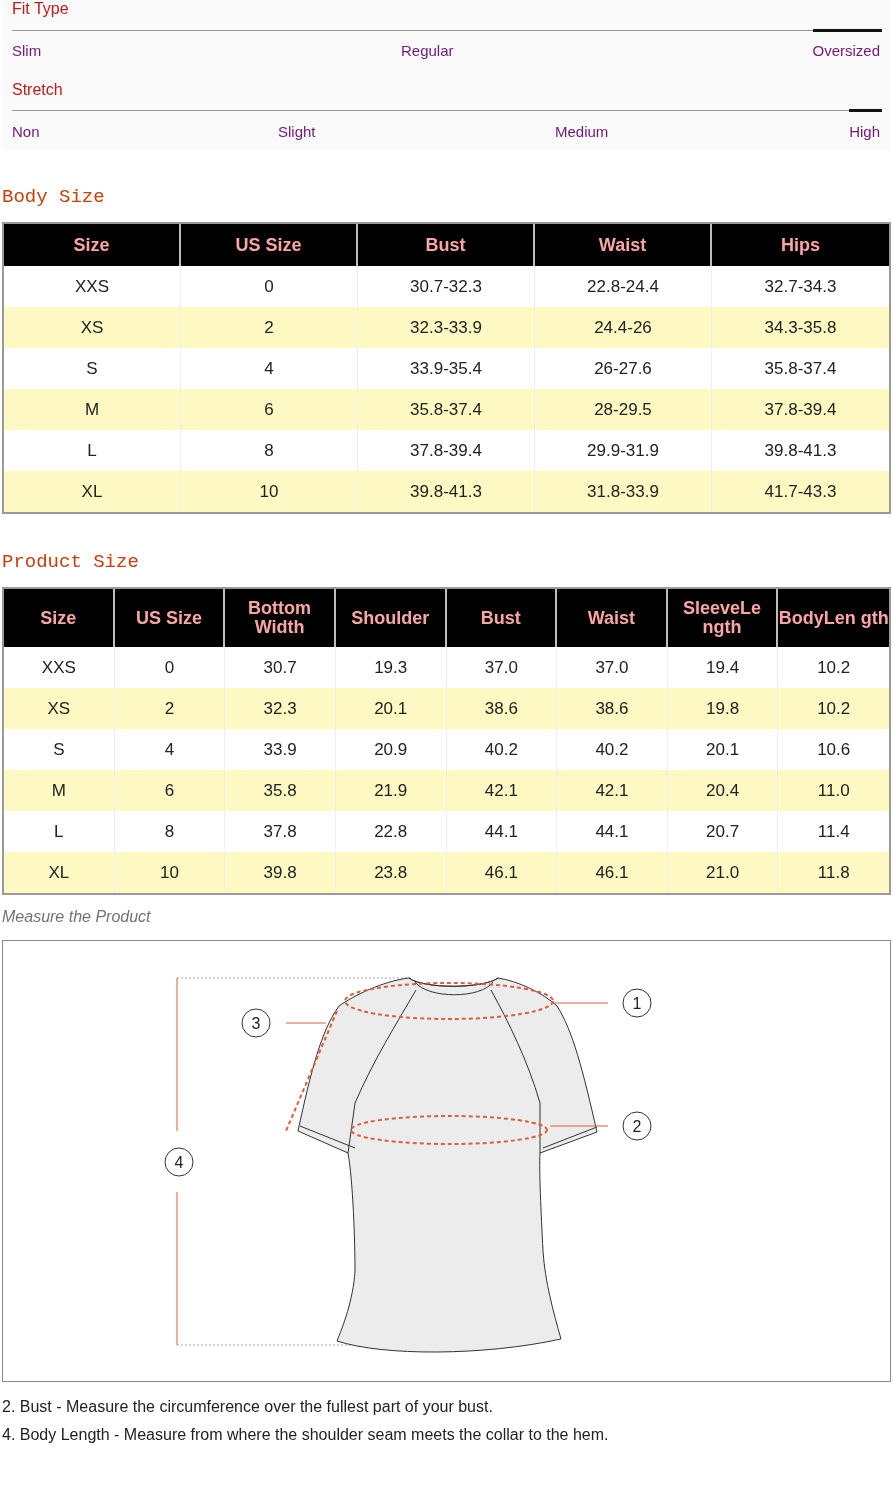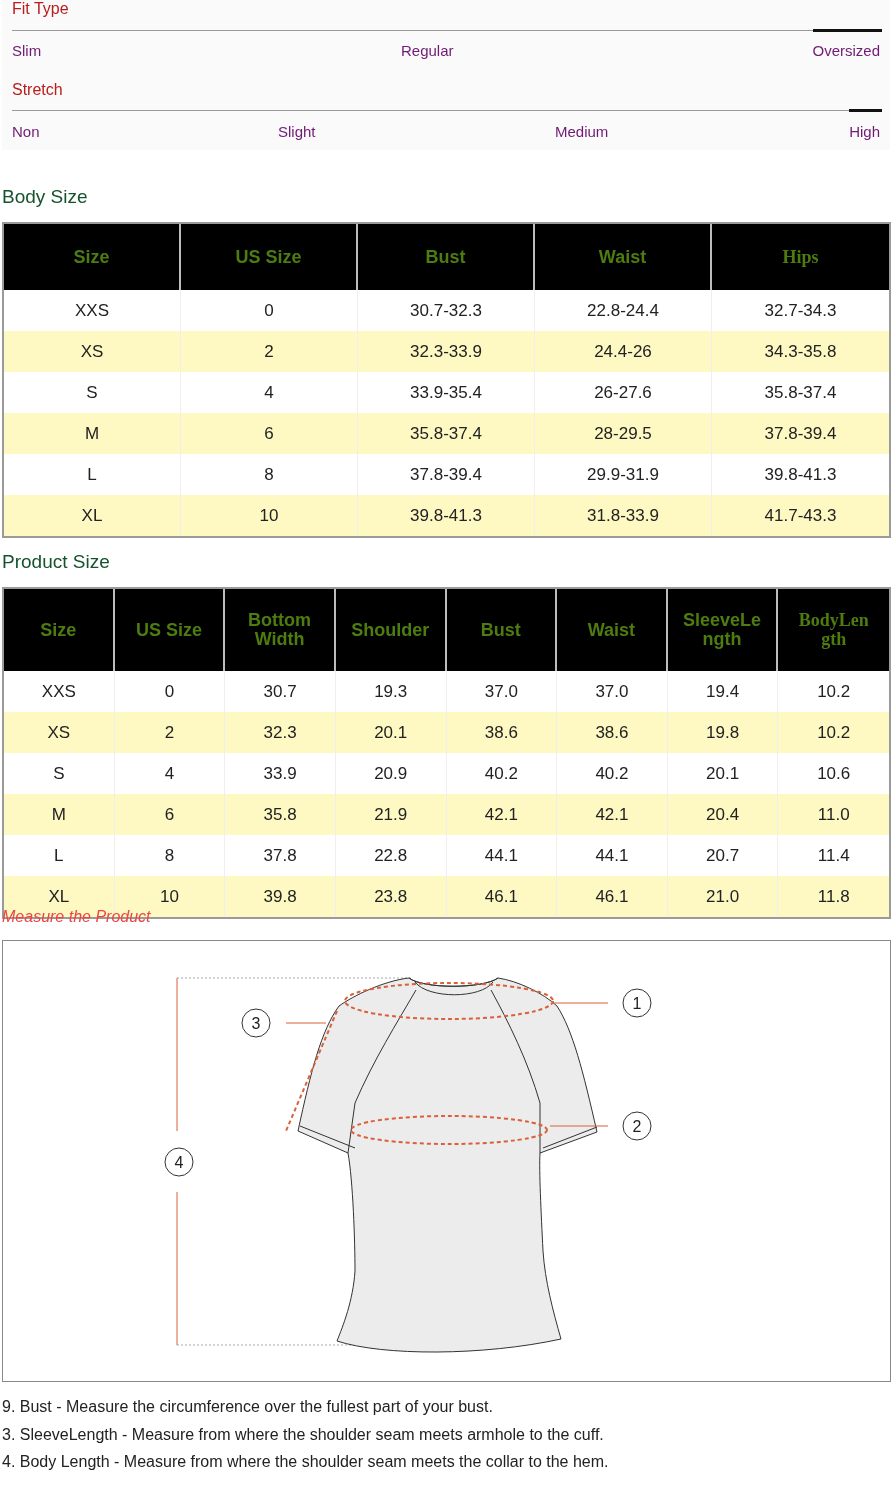--- a/index.html
+++ b/index.html
@@ -2,33 +2,33 @@
 <html><head>
 <meta charset="utf-8">
 <style>
   html, body { margin:0; padding:0; background:#ffffff; }
   body { width:893px; height:1500px; position:relative; overflow:hidden; font-family:"Liberation Sans", sans-serif; color:#222; }
   .fit-panel { position:absolute; left:2px; top:0; width:888px; height:150px; background:#fafafa; }
   .fit-title { position:absolute; left:10px; font-size:16px; color:#b91c1c; font-weight:300; }
   .fit-track { position:absolute; left:10px; width:870px; height:1px; background:#9a9a9a; }
   .fit-marker { position:absolute; height:3px; background:#111; }
   .fit-label { position:absolute; font-size:15px; color:#701a75; }
-  .section-title { position:absolute; left:2px; font-size:19px; color:#14532d; font-weight:normal; }
+  .section-title { position:absolute; left:2px; font-size:19px; color:#c2410c; font-weight:normal;font-family:Liberation Mono, monospace; }
   table.size-table { position:absolute; left:2px; border-collapse:separate; border-spacing:0; border:2px solid #9a9a9a; width:889px; table-layout:fixed; }
-  .size-table th { background:#000; color:#4d7c0f; font-weight:bold; font-size:18px; border-right:2px solid #bdbdbd; padding:12px; line-height:19px; }
-  .size-table th:last-child { border-right:none;font-family:Liberation Serif, serif; }
+  .size-table th { background:#000; color:#fca5a5; font-weight:bold; font-size:18px; border-right:2px solid #bdbdbd; padding:0; line-height:19px; }
+  .size-table th:last-child { border-right:none; }
   .size-table td { text-align:center; font-size:17px; color:#222; border-right:1px solid #efefef; padding:0; }
   .size-table td:last-child { border-right:none; }
   .size-table tr.alt td { background:#fef9c3; }
   .size-table tr.norm td { background:#ffffff;margin-top:24px; }
   #body-table th { height:42px; }
   #body-table td { height:41px; }
   #prod-table th { height:58px; }
   #prod-table td { height:41px; }
-  .measure-caption { position:absolute; left:2px; top:908px; font-size:16px; font-style:italic; color:#ef4444; font-weight:300; }
+  .measure-caption { position:absolute; left:2px; top:908px; font-size:16px; font-style:italic; color:#737373; font-weight:300; }
   .diagram-box { position:absolute; left:2px; top:940px; width:887px; height:440px; border:1px solid #888; background:#fff; }
   .notes { position:absolute; left:2px; top:1393px; font-size:16px; color:#222; line-height:27.5px; }
   .note-line { white-space:nowrap; }
 </style>
 </head>
 <body>
 
 <div class="fit-panel">
   <div class="fit-title" style="top:0px;">Fit Type</div>
   <div class="fit-track" style="top:30px;"></div>
@@ -226,16 +226,15 @@
       <text x="253" y="88" text-anchor="middle" font-family="Liberation Sans, sans-serif" font-size="16" fill="#222">3</text>
     </g>
     <g>
       <circle cx="176" cy="221" r="14" fill="#fff" stroke="#333" stroke-width="1"></circle>
       <text x="176" y="227" text-anchor="middle" font-family="Liberation Sans, sans-serif" font-size="16" fill="#222">4</text>
     </g>
   </svg>
 </div>
 
 <div class="notes">
-  <div class="note-line">9. Bust - Measure the circumference over the fullest part of your bust.</div>
-  <div class="note-line">3. SleeveLength - Measure from where the shoulder seam meets armhole to the cuff.</div>
+  <div class="note-line">2. Bust - Measure the circumference over the fullest part of your bust.</div>
   <div class="note-line">4. Body Length - Measure from where the shoulder seam meets the collar to the hem.</div>
 </div>
 
 </body></html>

